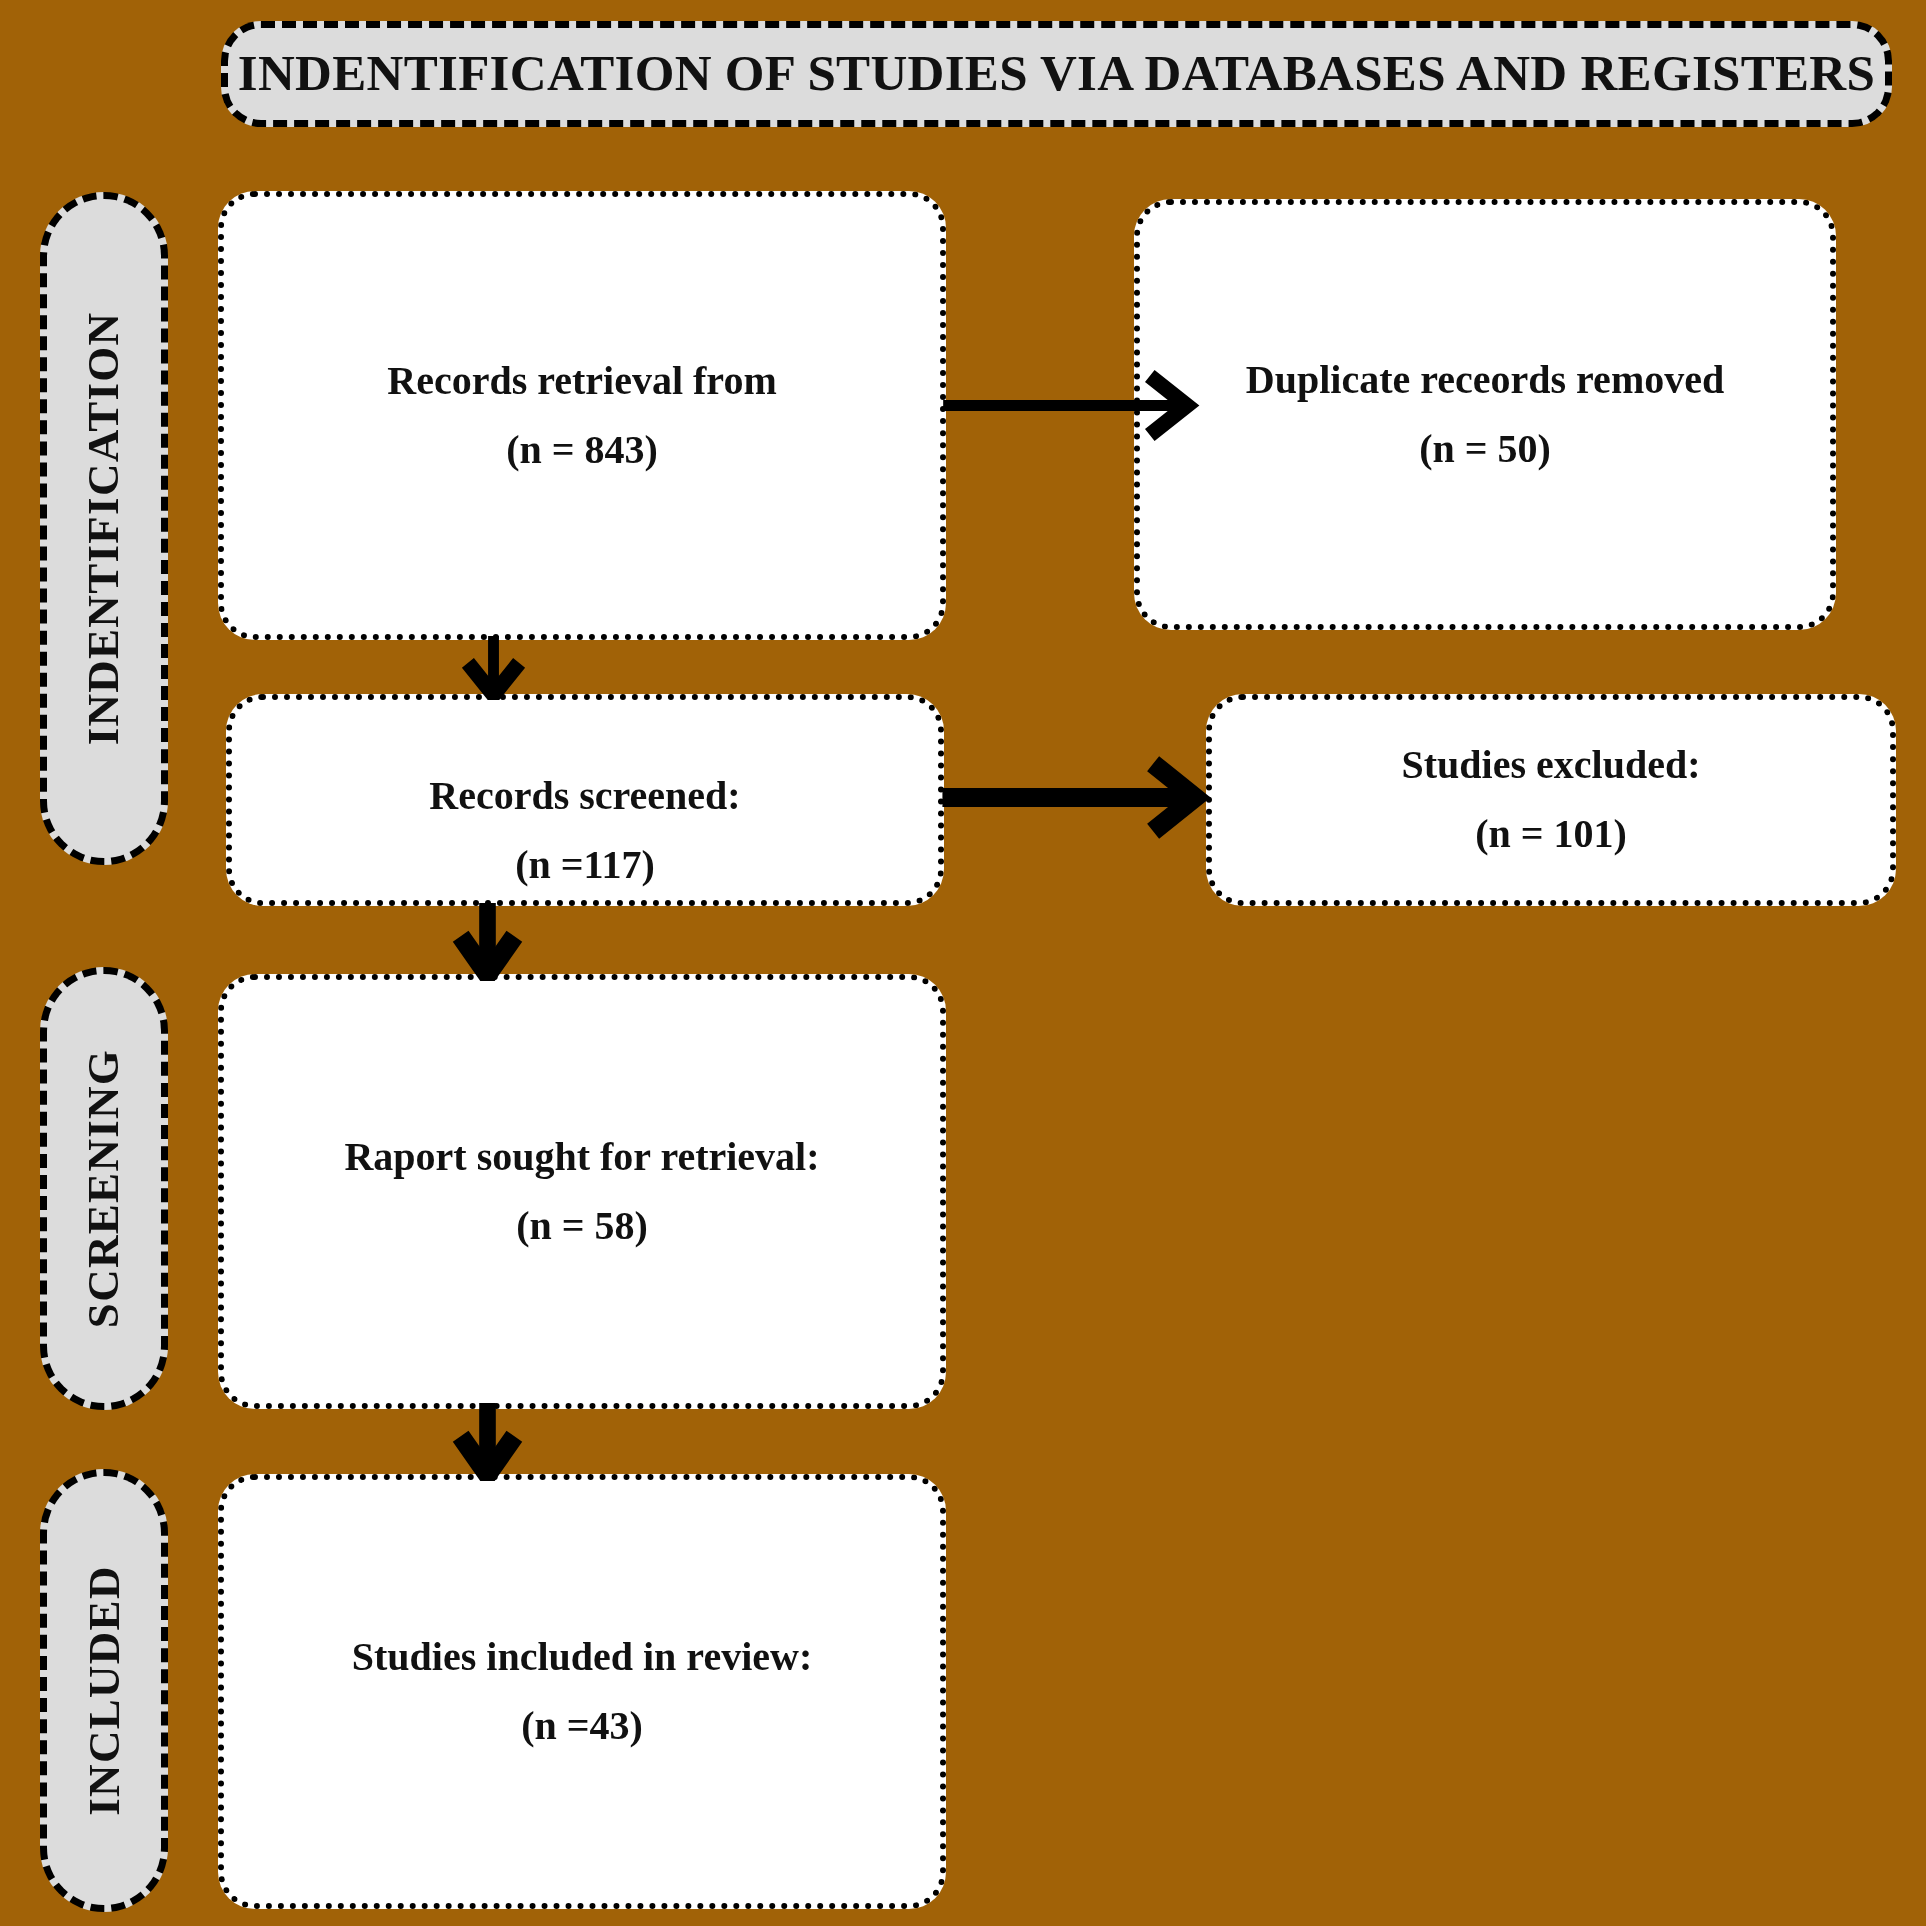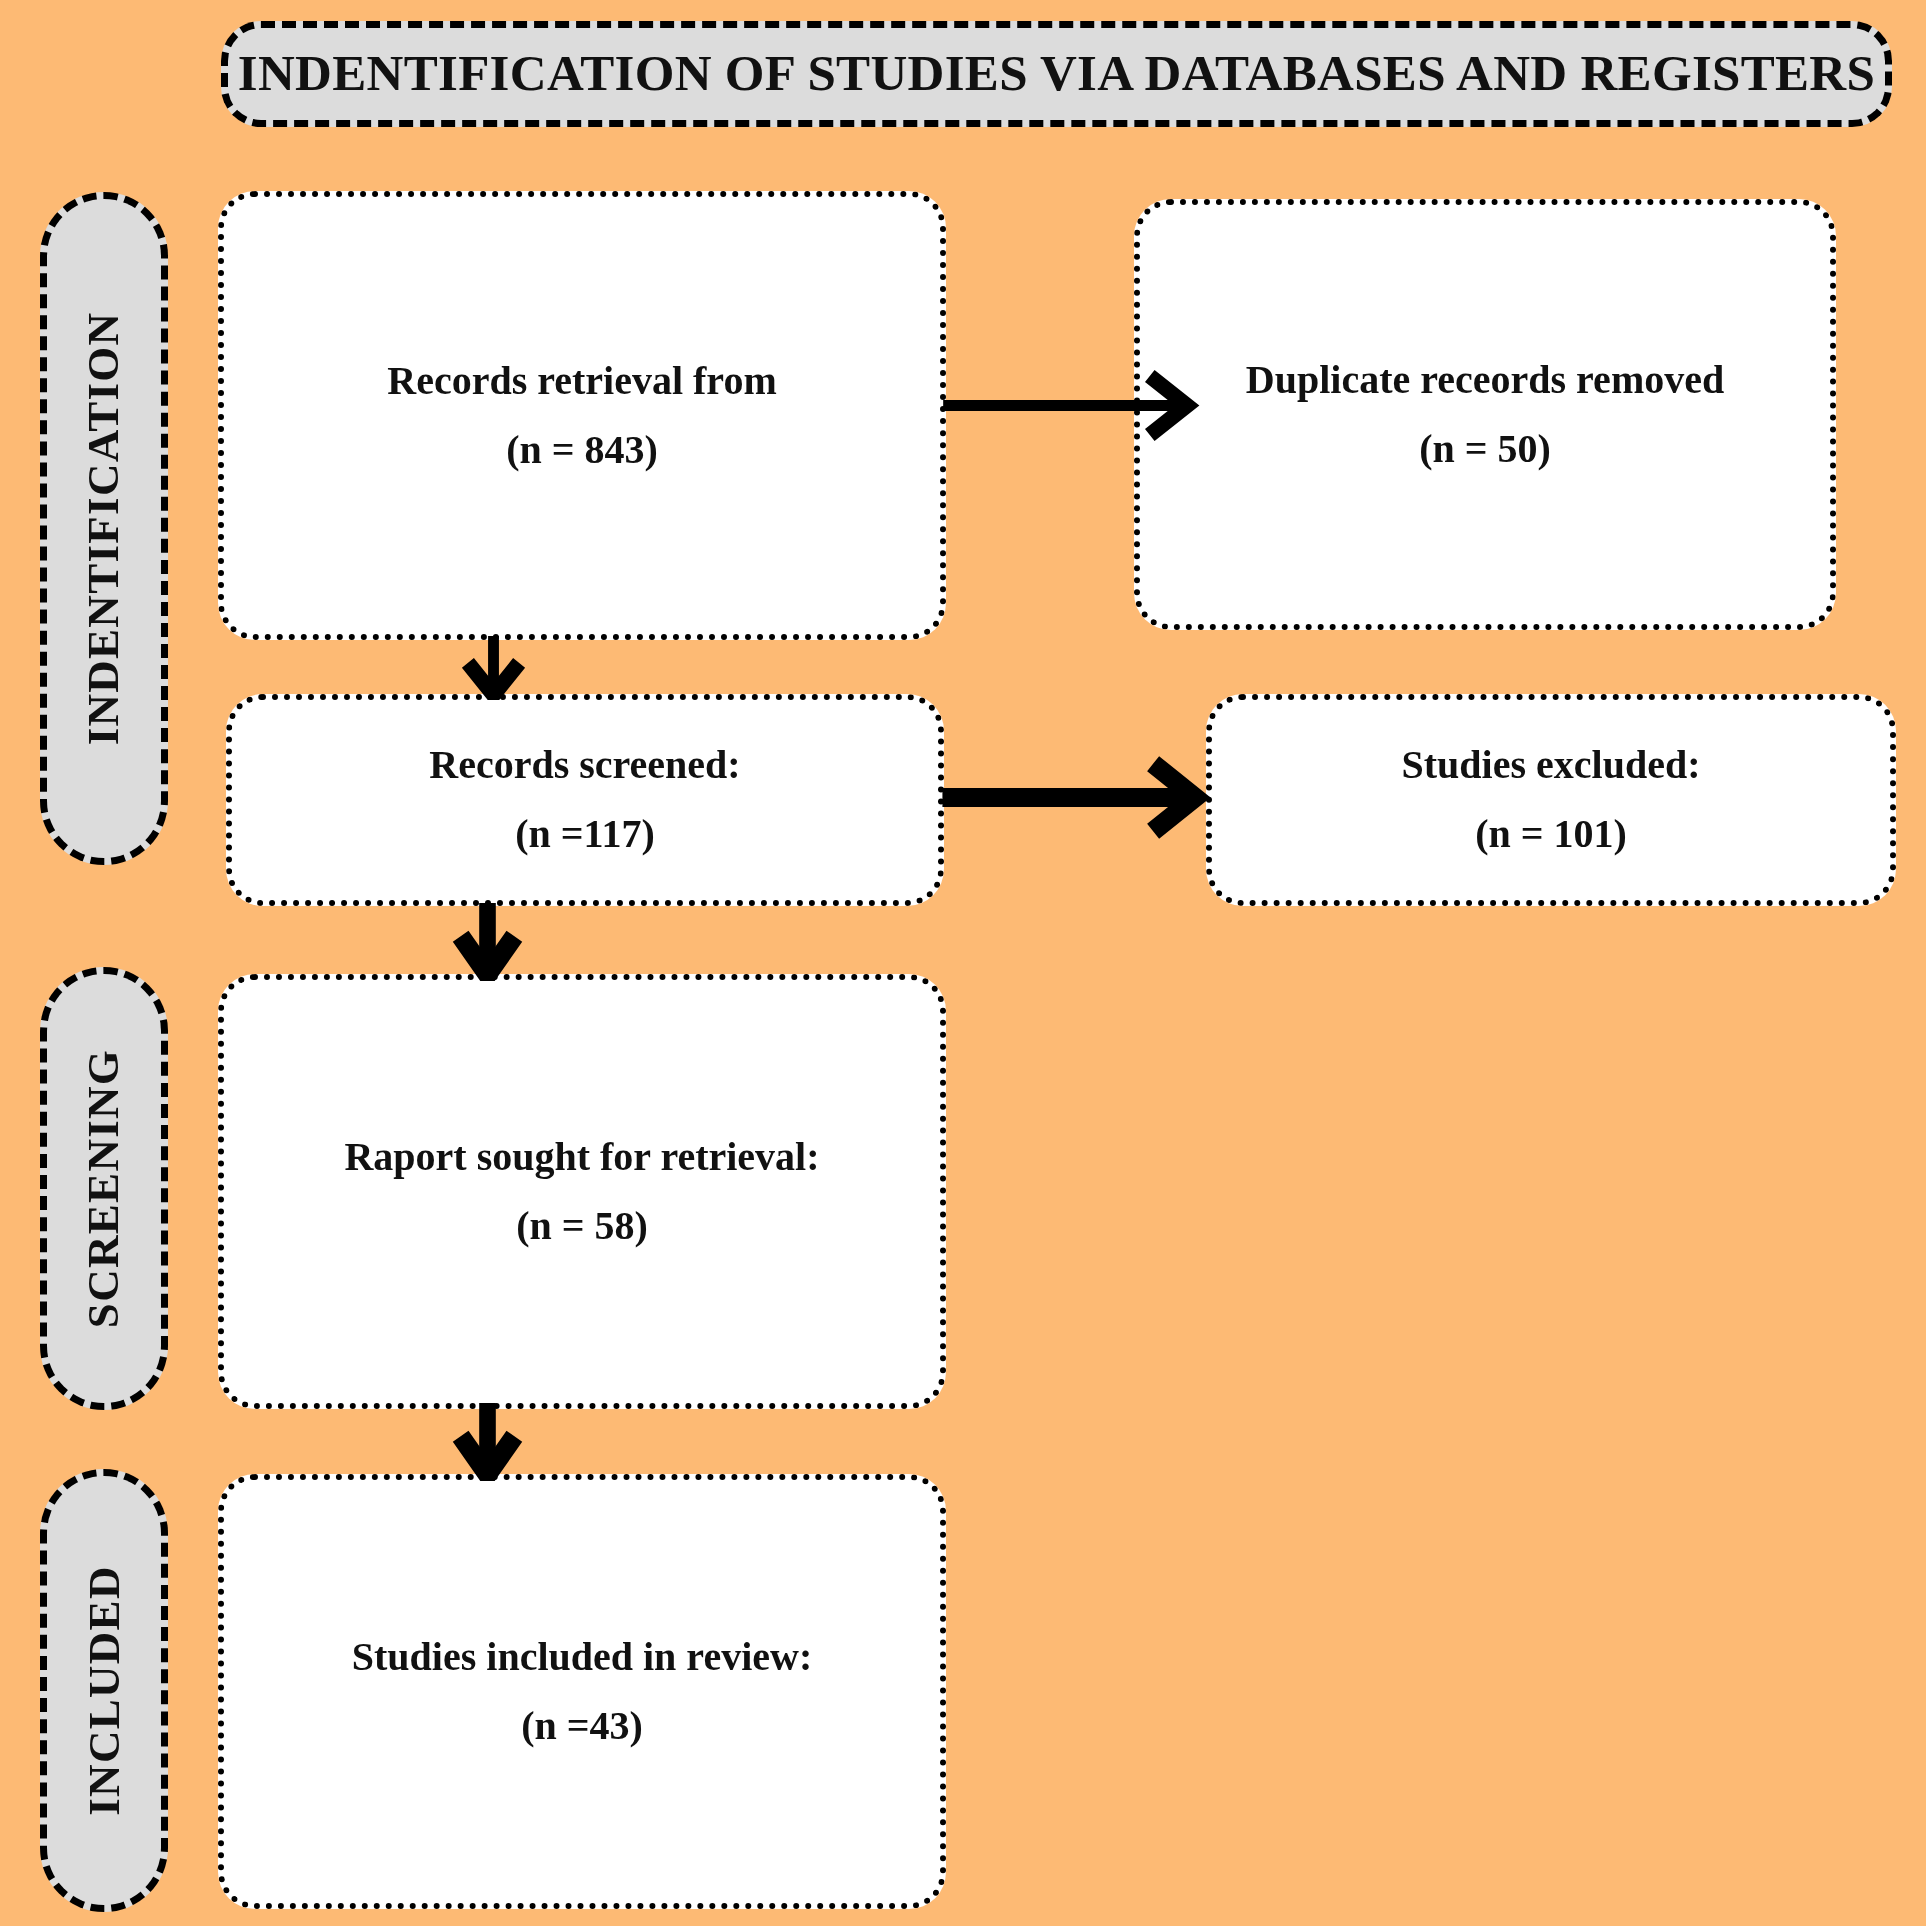--- a/index.html
+++ b/index.html
@@ -7,21 +7,21 @@
     padding: 0;
     background: #ffffff;
   }
   body {
     font-family: "Liberation Serif", "DejaVu Serif", serif;
   }
   #diagram {
     position: relative;
     width: 1926px;
     height: 1926px;
-    background: #fdba74;
+    background: #a16207;
     overflow: hidden;
   }
 
   
   .title-banner {
     position: absolute;
     left: 221px;
     top: 20.5px;
     width: 1671px;
     height: 106px;
@@ -85,21 +85,21 @@
     text-align: center;
     font-size: 40px;
     font-weight: 700;
     color: #111111;
     line-height: 1.72;
   }
   .flow-box .box-text .line { display: block; }
 
   #box-records-identified { left: 218px;  top: 191px;  width: 728px; height: 449px; }
   #box-duplicates-removed { left: 1134px; top: 199px;  width: 702px; height: 431px; }
-  #box-records-screened   { left: 226px;  top: 694px; width: 718px; height: 212px; }
+  #box-records-screened   { left: 226px;  top: 694px; width: 718px; height: 212px; align-items: flex-end; }
   #box-records-excluded   { left: 1206px; top: 694px; width: 690px; height: 212px; }
   #box-reports-sought     { left: 218px;  top: 974px; width: 728px; height: 435px; }
   #box-studies-included   { left: 218px;  top: 1474px; width: 728px; height: 435px; align-items: center; }
 
   
   .arrow { position: absolute; }
   .arrow svg { display: block; }
 
   #arrow-identified-to-duplicates { left: 943px; top: 367px;  width: 257px; height: 77px; }
   #arrow-screened-to-excluded     { left: 942px; top: 756px; width: 269px; height: 83px; }

